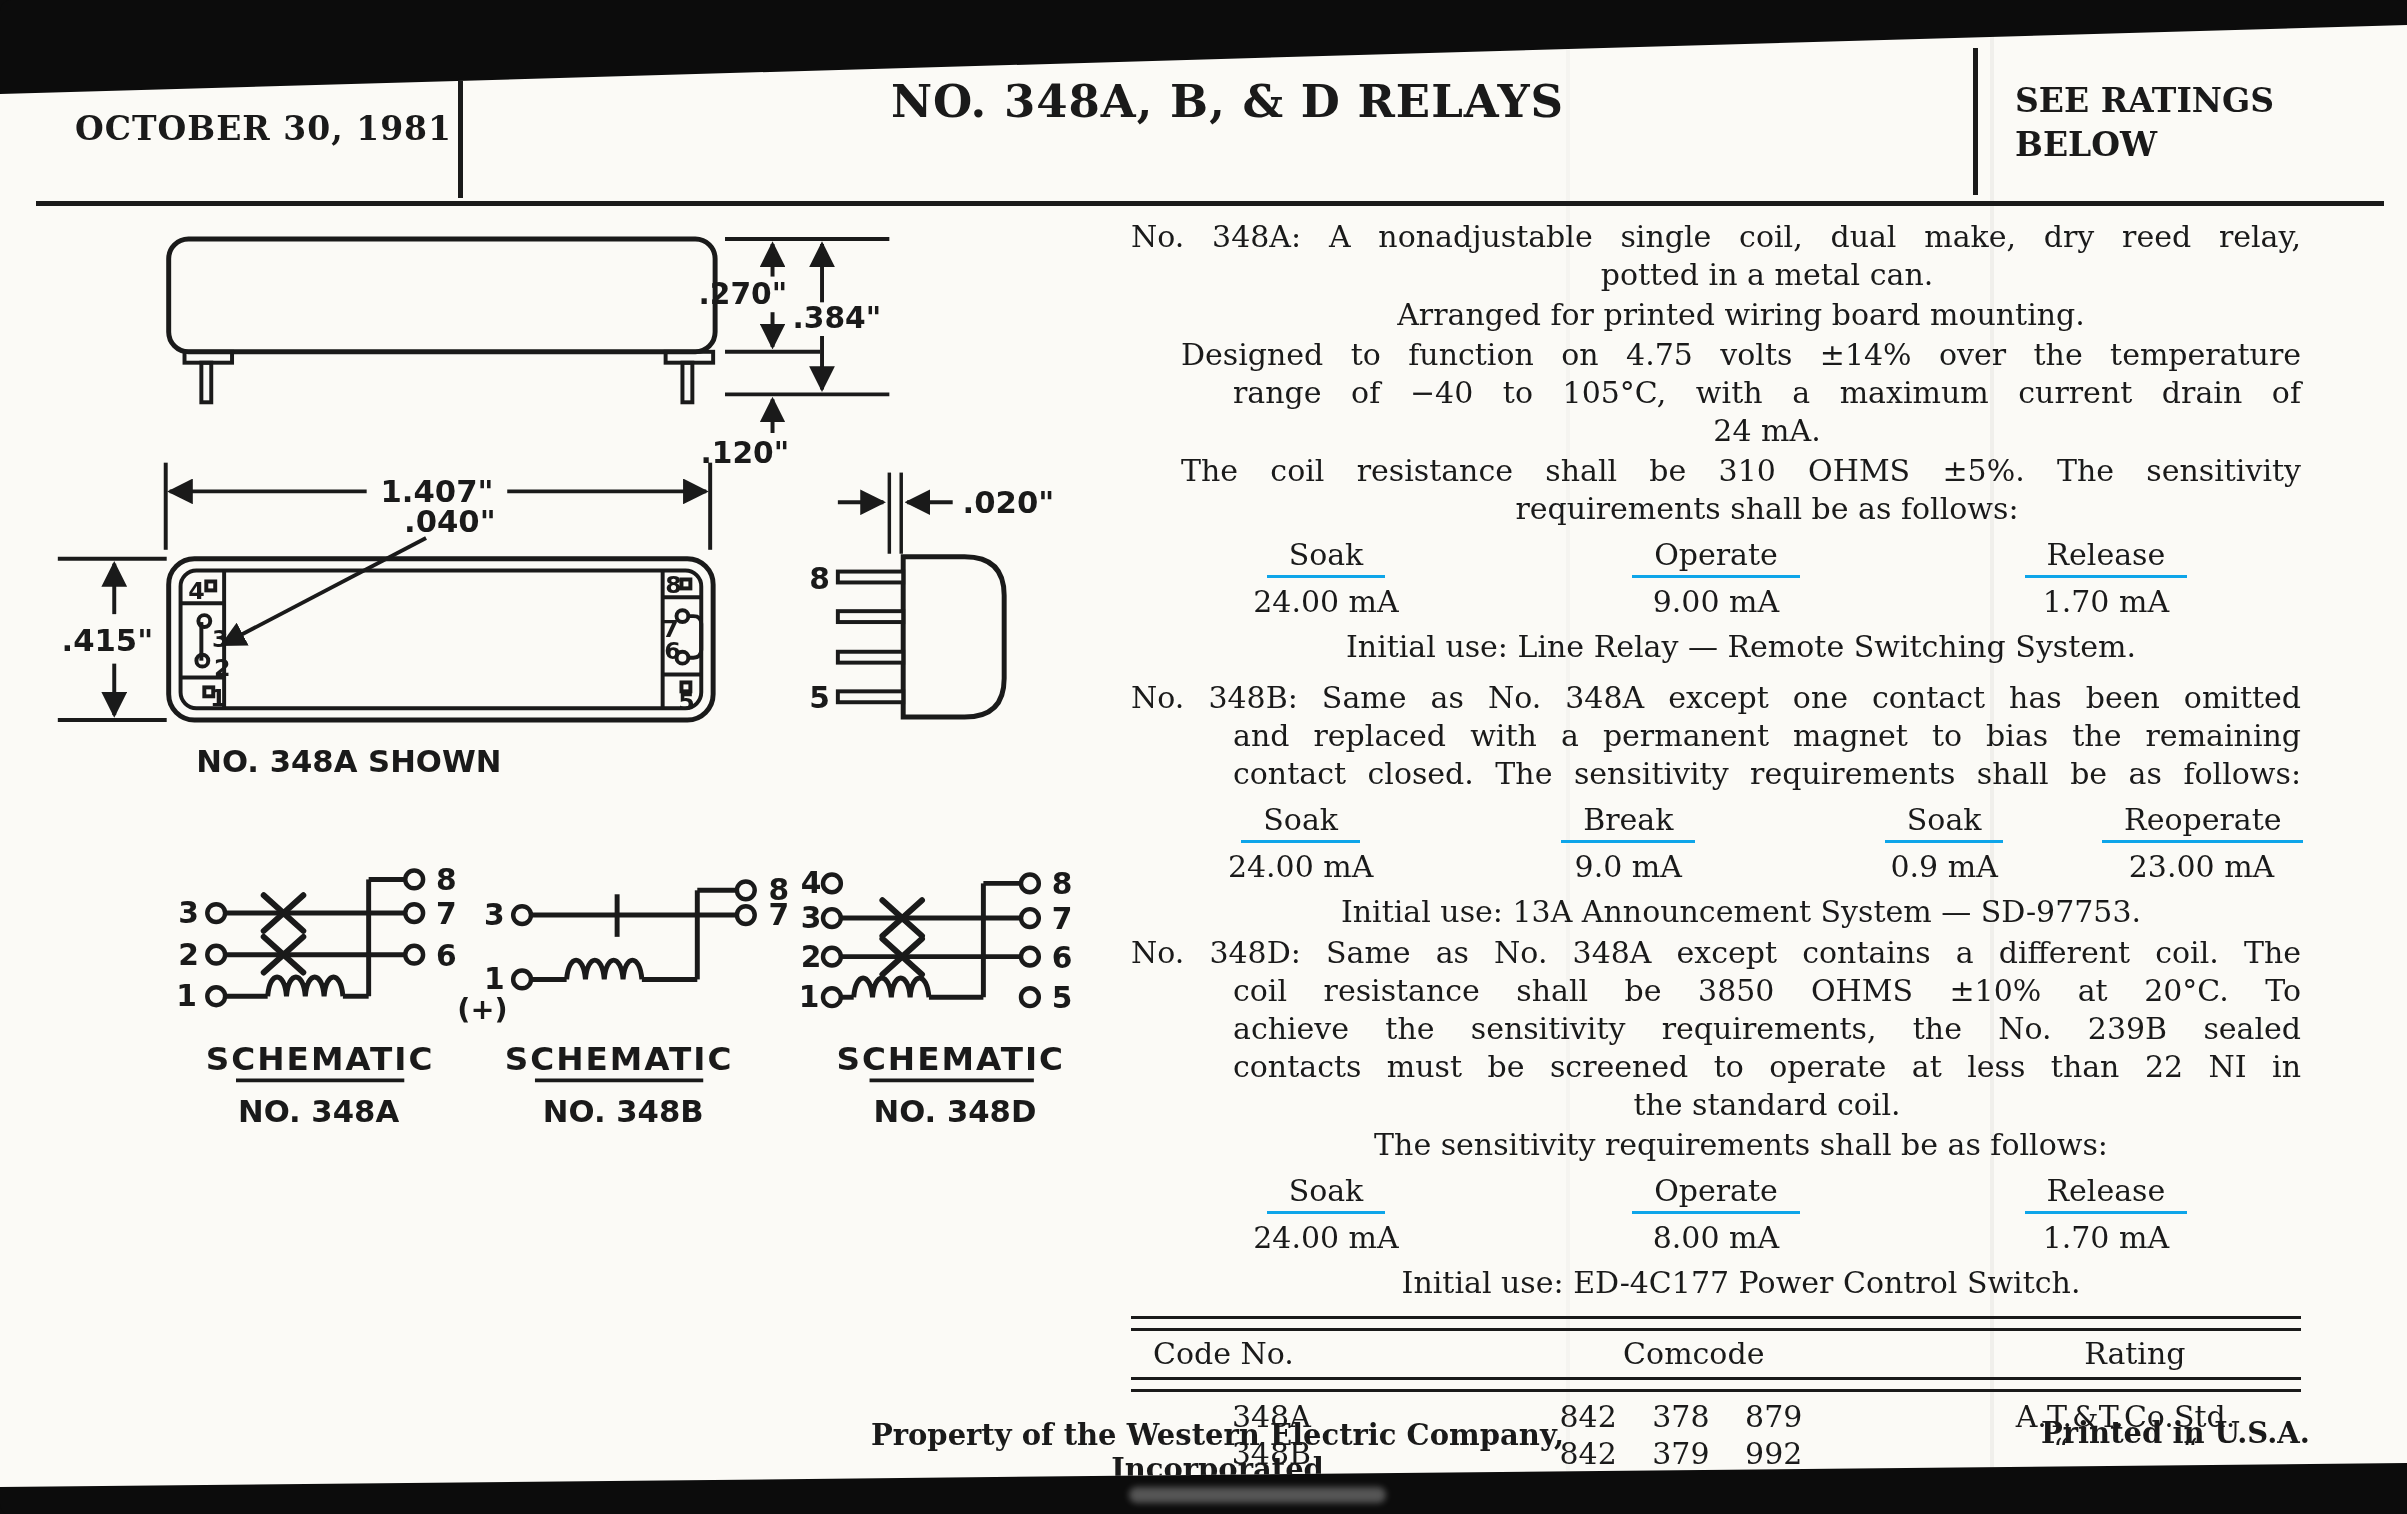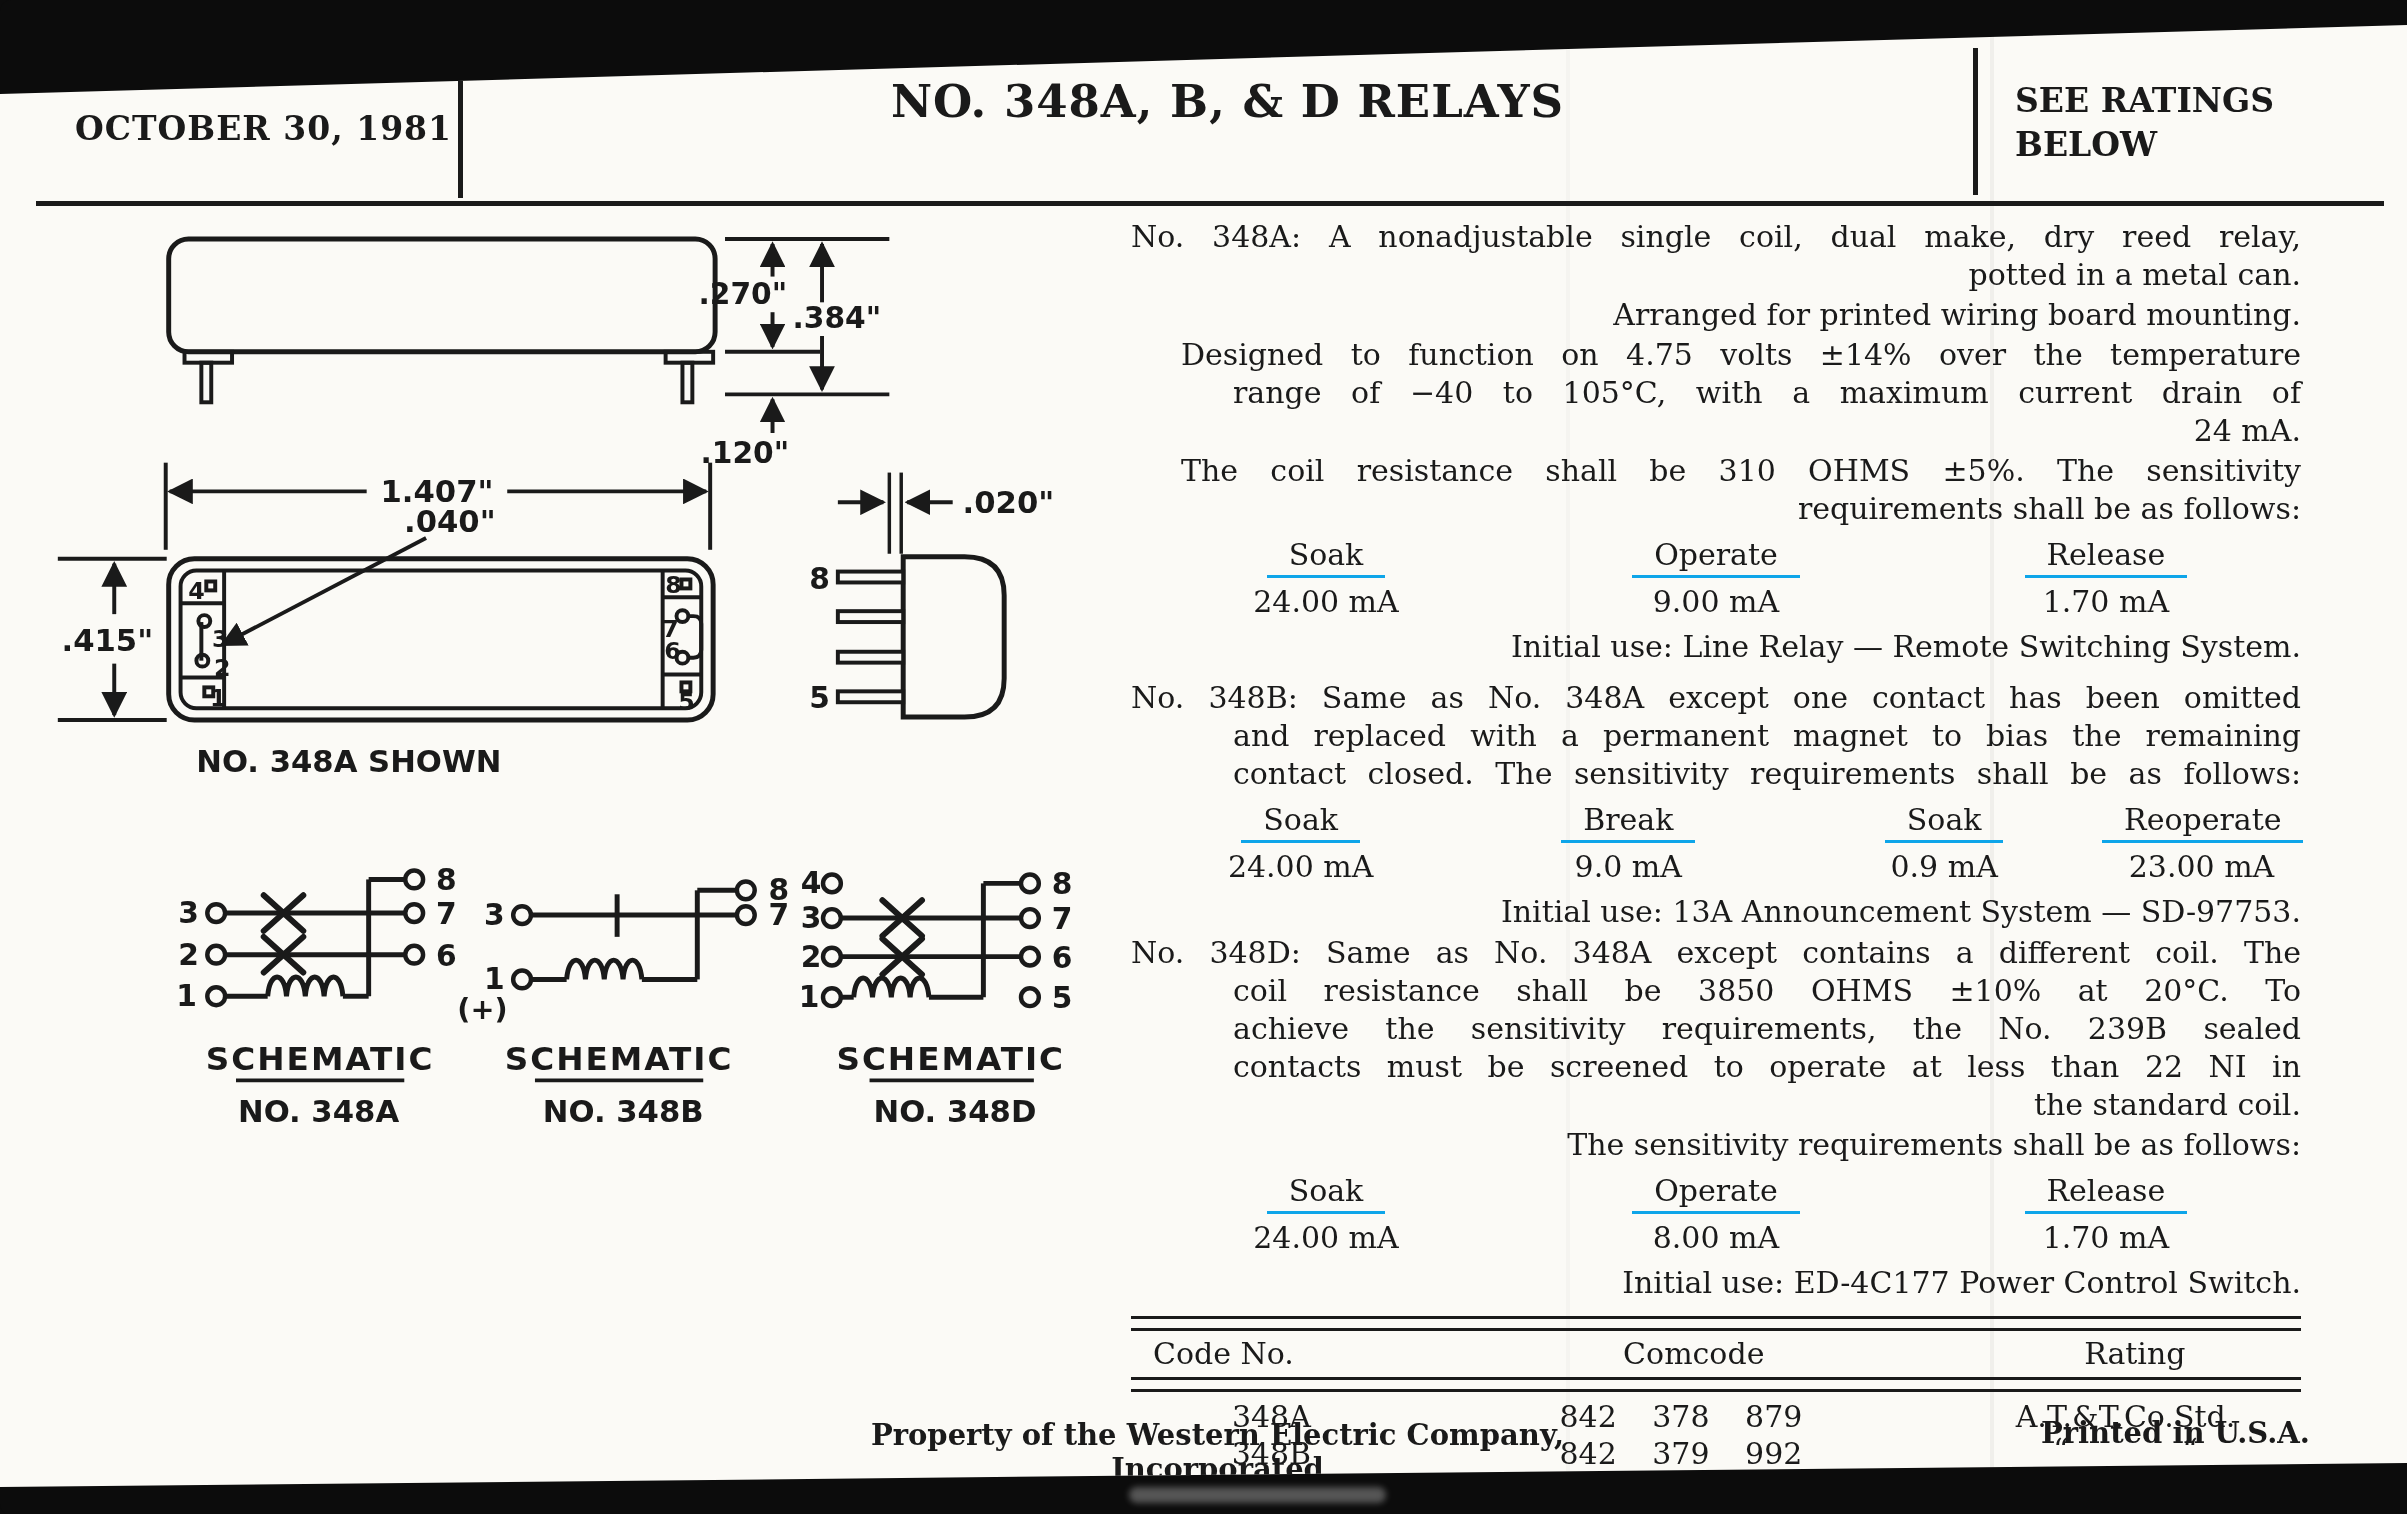--- a/index.html
+++ b/index.html
@@ -17,21 +17,21 @@
          font-size:45px;font-weight:bold;letter-spacing:1px;}
   .vrule2{position:absolute;left:1973px;top:48px;width:5px;height:147px;background:#1a1a1a;}
   .ratings{position:absolute;left:2015px;top:79px;width:327px;text-align:left;
            font-size:33px;font-weight:bold;line-height:44px;}
   .hrule{position:absolute;left:36px;top:201px;width:2348px;height:5px;background:#1a1a1a;}
   
   .drawings{position:absolute;left:40px;top:213px;}
   svg text{font-family:"DejaVu Sans", sans-serif;font-weight:bold;fill:#1a1a1a;}
   
   .speccol{position:absolute;left:1131px;top:218px;width:1170px;font-size:30px;line-height:38px;}
-  .ln{text-align:right;}
+  .ln{text-align:center;}
   .stretch{text-align:justify;text-align-last:justify;}
   .i1{margin-left:50px;}
   .i2{margin-left:102px;}
   .hangwrap{margin-top:2px;}
   .mini-table{display:flex;margin:8px 0 6px 0;}
   .mcol{text-align:center;}
   .cols-3 .mcol{width:33.33%;}
   .cols-b .mcol:nth-child(1){width:29%;}
   .cols-b .mcol:nth-child(2){width:27%;}
   .cols-b .mcol:nth-child(3){width:27%;}

